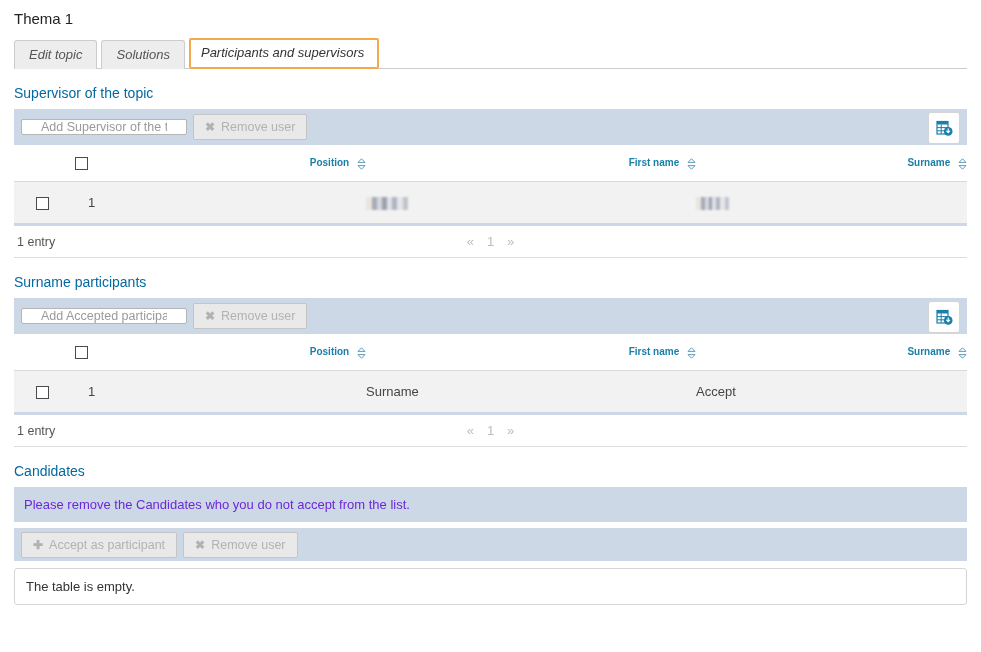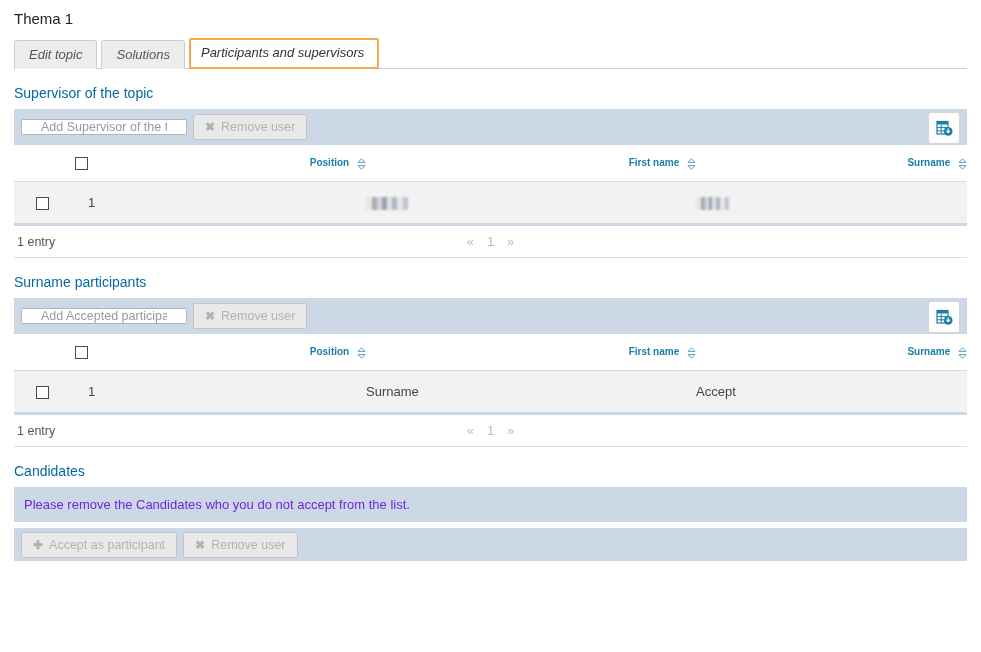--- a/index.html
+++ b/index.html
@@ -406,14 +406,15 @@
     <button class="tb-btn">
       <span class="gi">✚</span>
       <span>Accept as participant</span>
     </button>
     <button class="tb-btn">
       <span class="gi">✖</span>
       <span>Remove user</span>
     </button>
   </div>
 
+  <div class="empty-box">The table is empty.</div>
 
 </div>
 
 </body></html>

